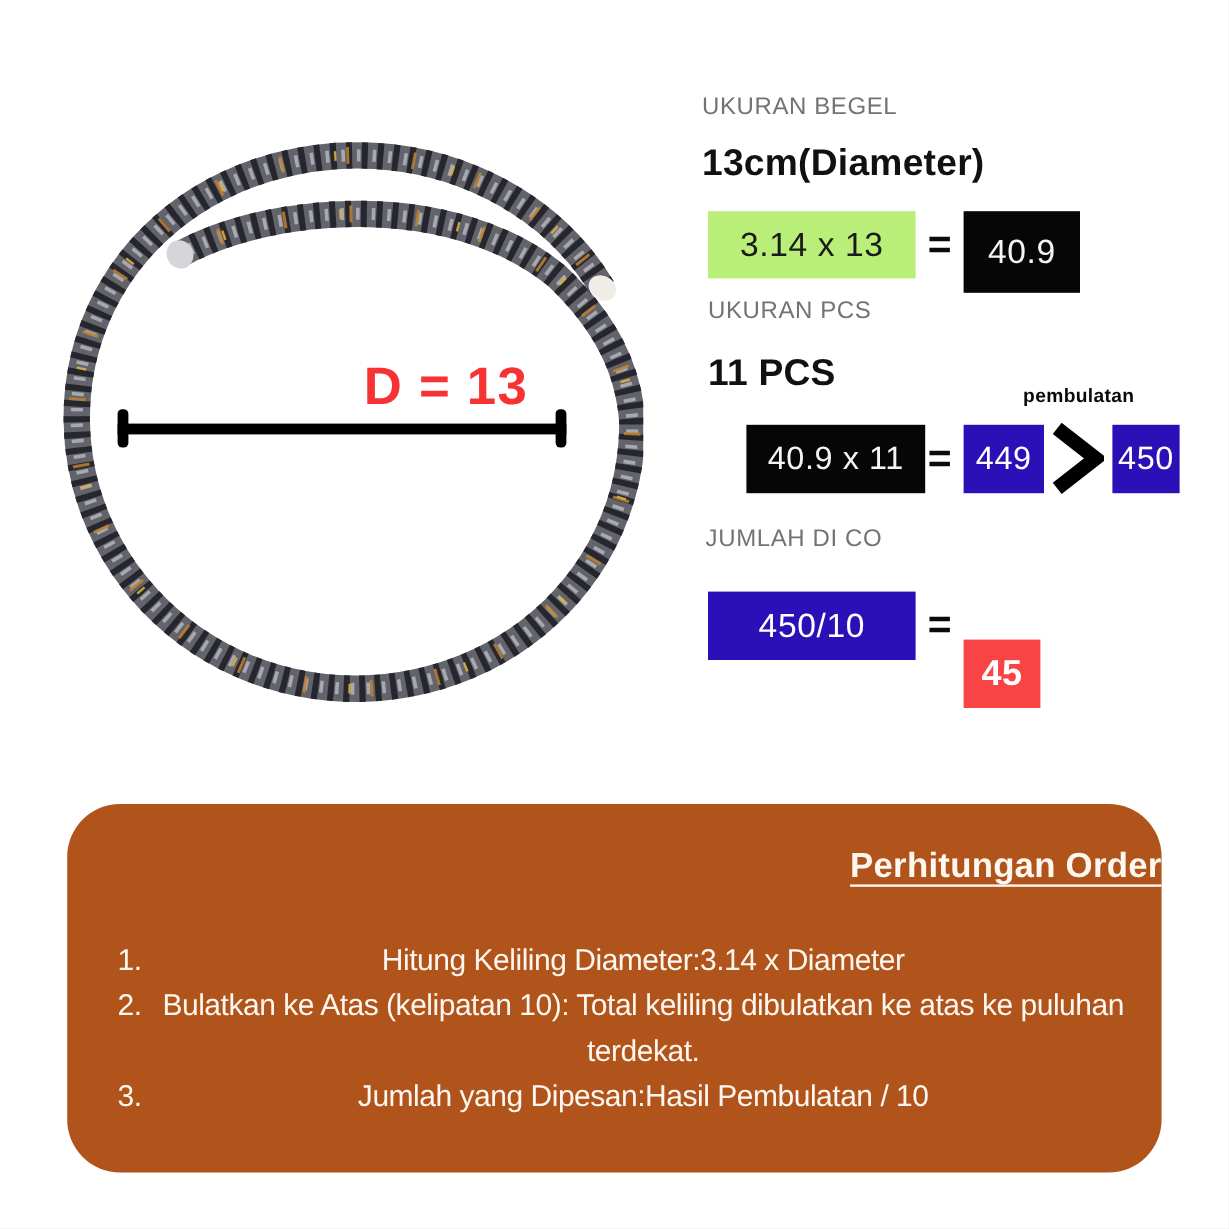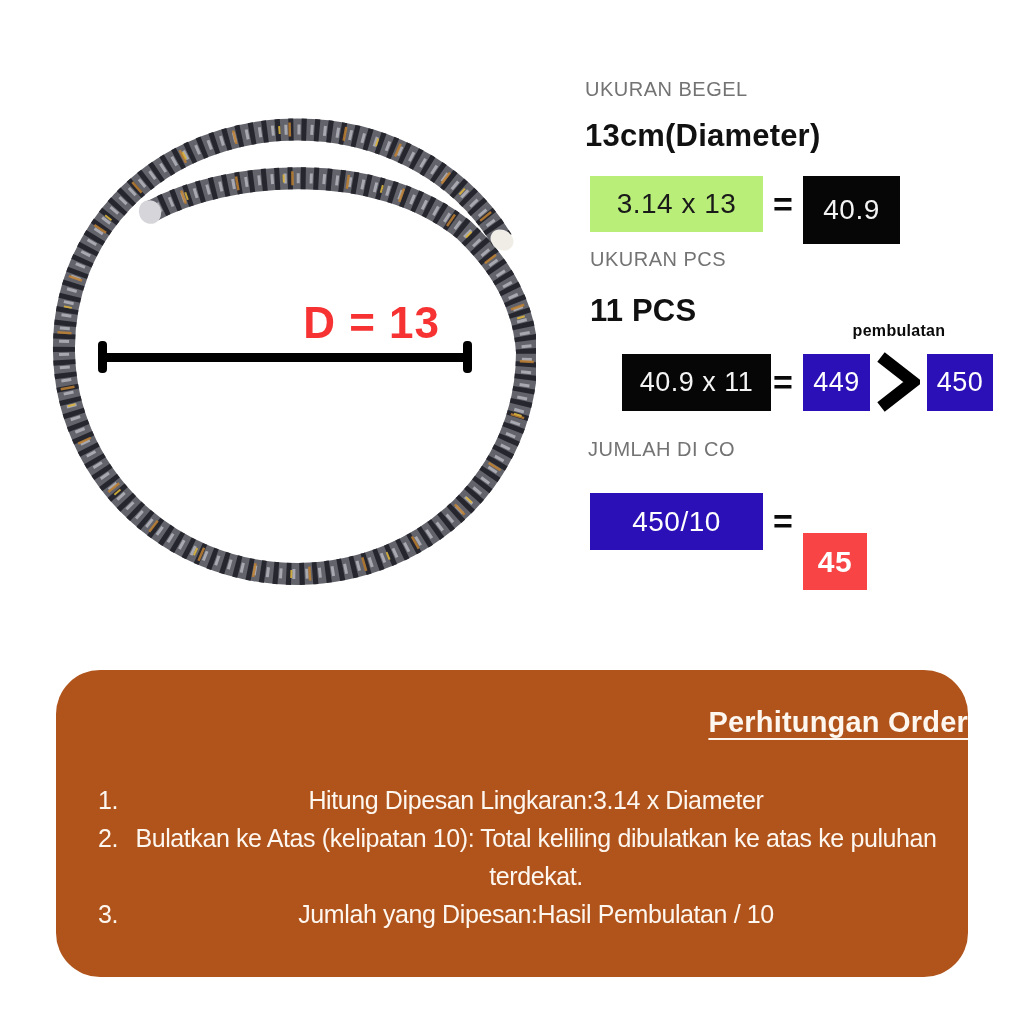--- a/index.html
+++ b/index.html
@@ -96,33 +96,33 @@
 
   <div class="abs h-reg" style="left:590px;top:248px;">UKURAN PCS</div>
   <div class="abs h-bold" style="left:590px;top:293px;">11 PCS</div>
   <div class="abs note" style="left:843px;top:322px;width:112px;">pembulatan</div>
   <div class="abs box box-black" style="left:590px;top:354px;width:149px;height:57px;font-size:27px;margin-left:32px;">40.9 x 11</div>
   <div class="abs eq" style="left:766px;top:354px;height:57px;">=</div>
   <div class="abs box box-blue" style="left:803px;top:354px;width:67px;height:57px;font-size:27px;">449</div>
   <svg class="abs" style="left:874px;top:352px;" width="46" height="60" viewBox="0 0 46 60" aria-hidden="true">
     <polyline points="7,5 39,30 7,55" fill="none" stroke="#000" stroke-width="12"></polyline>
   </svg>
-  <div class="abs box box-blue" style="left:927px;top:354px;width:66px;height:57px;font-size:27px;">450</div>
+  <div class="abs box box-blue" style="left:927px;top:354px;width:56px;height:57px;font-size:27px;">450</div>
 
   <div class="abs h-reg" style="left:588px;top:438px;">JUMLAH DI CO</div>
   <div class="abs box box-blue" style="left:590px;top:493px;width:173px;height:57px;">450/10</div>
   <div class="abs eq" style="left:766px;top:493px;height:57px;">=</div>
   <div class="abs box box-red" style="left:803px;top:493px;width:64px;height:57px;margin-top:40px;">45</div>
 
   <div class="abs panel">
     <div class="panel-title">Perhitungan Order</div>
     <div class="panel-list">
       <div class="panel-item">
         <span class="panel-item-num">1.</span>
-        <span>Hitung Dipesan Lingkaran:3.14 x Diameter</span>
+        <span>Hitung Keliling Diameter:3.14 x Diameter</span>
       </div>
       <div class="panel-item">
         <span class="panel-item-num">2.</span>
         <span>Bulatkan ke Atas (kelipatan 10): Total keliling dibulatkan ke atas ke puluhan terdekat.</span>
       </div>
       <div class="panel-item">
         <span class="panel-item-num">3.</span>
         <span>Jumlah yang Dipesan:Hasil Pembulatan / 10</span>
       </div>
     </div>

